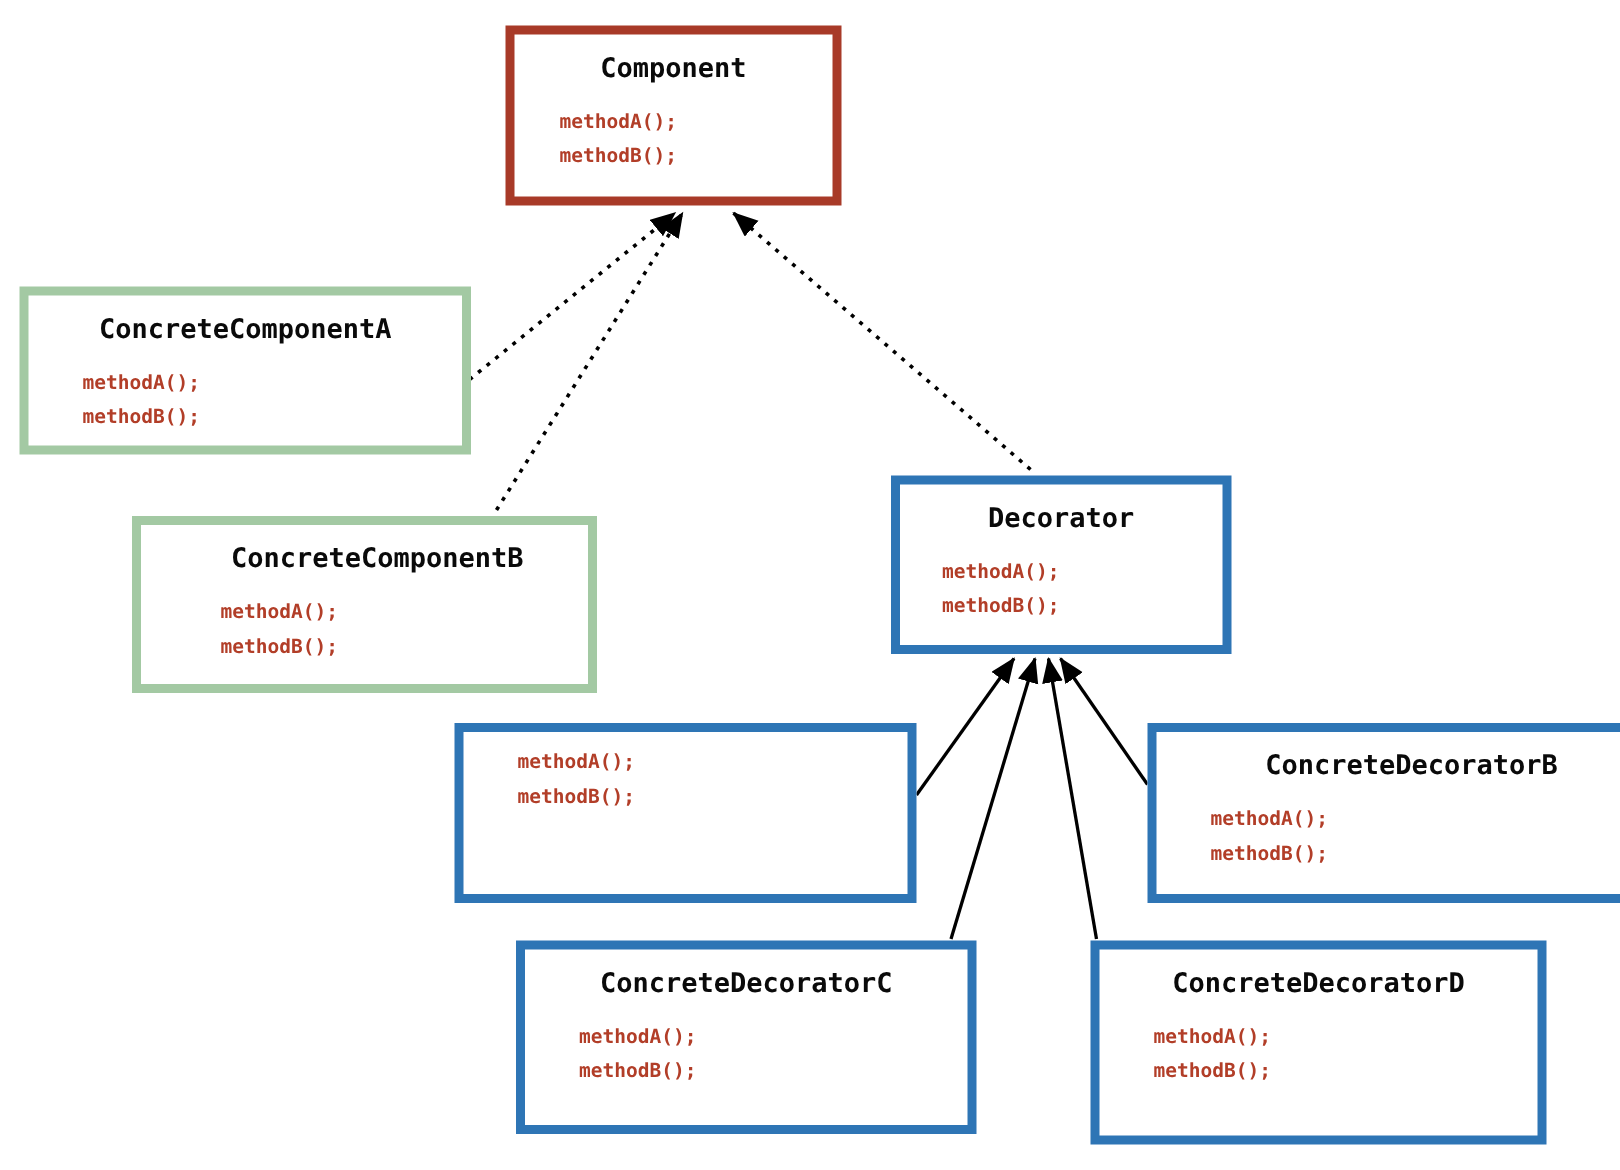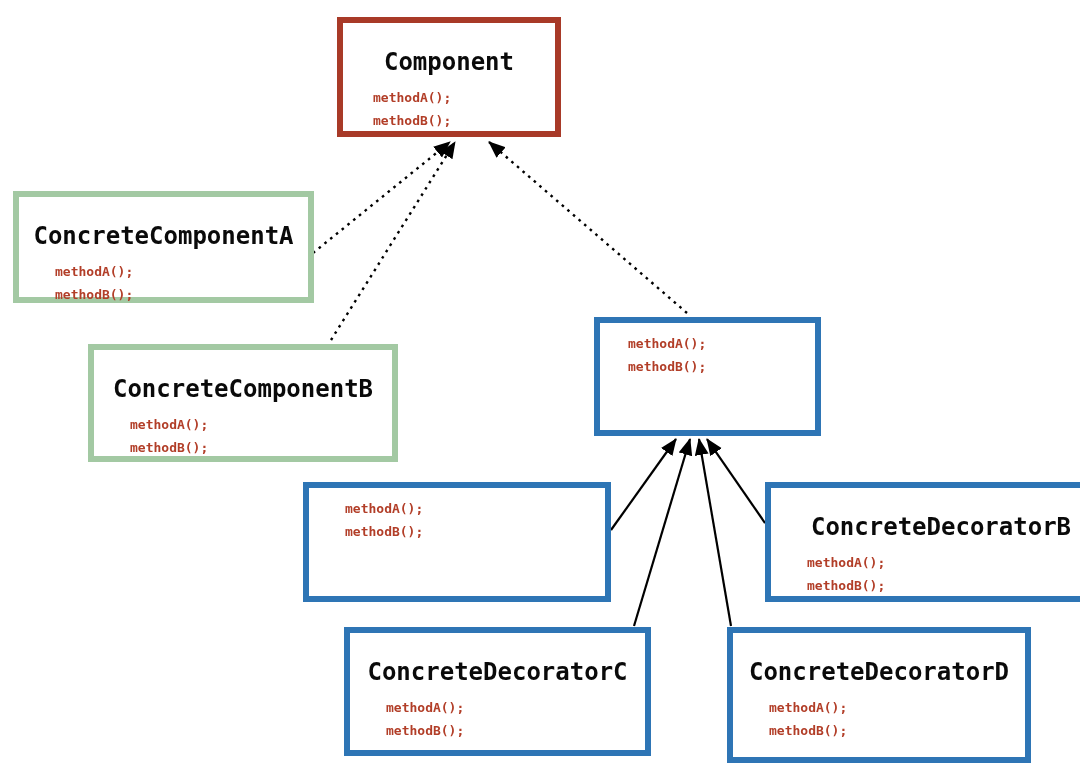--- a/index.html
+++ b/index.html
@@ -14,41 +14,40 @@
   .arrow-dotted { stroke:#000000; stroke-width:2.4; stroke-dasharray:2.6 4.8; }
   .arrow-solid  { stroke:#000000; stroke-width:2.2; }
   .uml-box {
     position:absolute;
     background:#ffffff;
     border:6px solid #000;
     box-sizing:border-box;
   }
   .uml-title {
     font-weight:bold;
-    font-size:24px;
+    font-size:18px;
     line-height:30px;
     text-align:center;
     color:#0a0a0a;
     padding-top:8px;
     white-space:nowrap;
-    margin-top:16px;
   }
   .uml-methods {
     margin-top:9px;
     padding-left:36px;
     font-weight:bold;
     font-size:13px;
     line-height:23px;
     color:var(--method-color, #B23E28);
     white-space:nowrap;
   }
   
   #box-component           { left:337px; top:17px;  width:224px; height:120px; }
   #box-concrete-component-a{ left:13px;  top:191px; width:301px; height:112px; }
-  #box-concrete-component-b{ left:88px;  top:344px; width:310px; height:118px; }
+  #box-concrete-component-b{ left:88px;  top:344px; width:310px; height:118px;padding-left:17px; }
   #box-decorator           { left:594px; top:317px; width:227px; height:119px; }
   #box-concrete-decorator-a{ left:303px; top:482px; width:308px; height:120px; }
   #box-concrete-decorator-b{ left:765px; top:482px; width:352px; height:120px; }
   #box-concrete-decorator-c{ left:344px; top:627px; width:307px; height:129px; }
   #box-concrete-decorator-d{ left:727px; top:627px; width:304px; height:136px; }
   #box-component .uml-methods { padding-left:30px; }
   #box-decorator .uml-methods { padding-left:28px; }
 </style>
 </head>
 <body>
@@ -88,20 +87,21 @@
 
   <div class="uml-box" id="box-concrete-component-b" style="border-color: rgb(163, 201, 163);">
     <div class="uml-title">ConcreteComponentB</div>
     <div class="uml-methods">
       <div>methodA();</div>
       <div>methodB();</div>
     </div>
   </div>
 
   <div class="uml-box" id="box-decorator" style="border-color: rgb(46, 117, 181);">
+    <div class="uml-title">Decorator</div>
     <div class="uml-methods">
       <div>methodA();</div>
       <div>methodB();</div>
     </div>
   </div>
 
   <div class="uml-box" id="box-concrete-decorator-a" style="border-color: rgb(46, 117, 181);">
     <div class="uml-methods">
       <div>methodA();</div>
       <div>methodB();</div>

